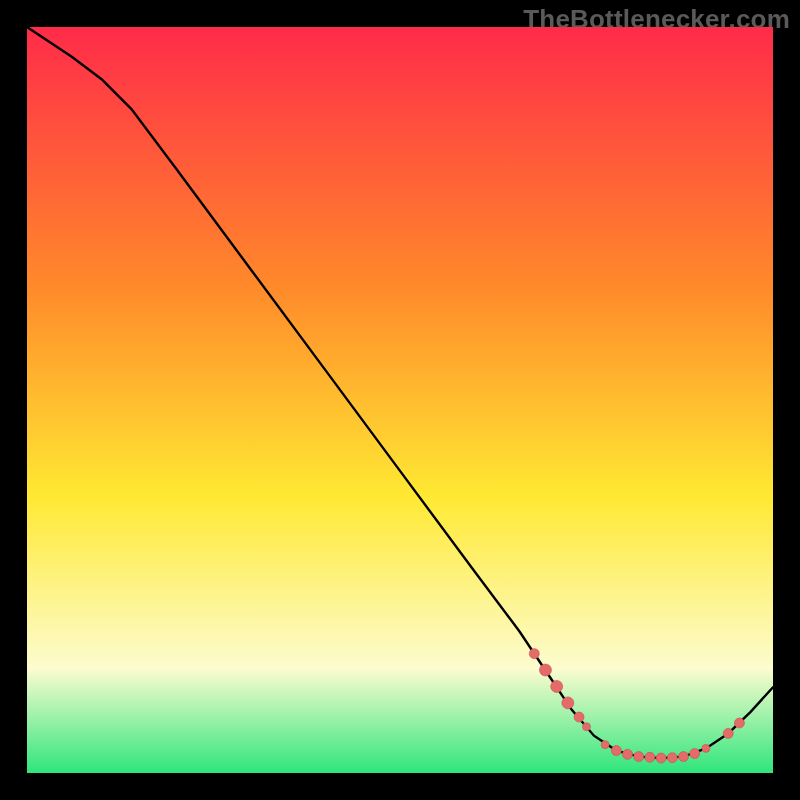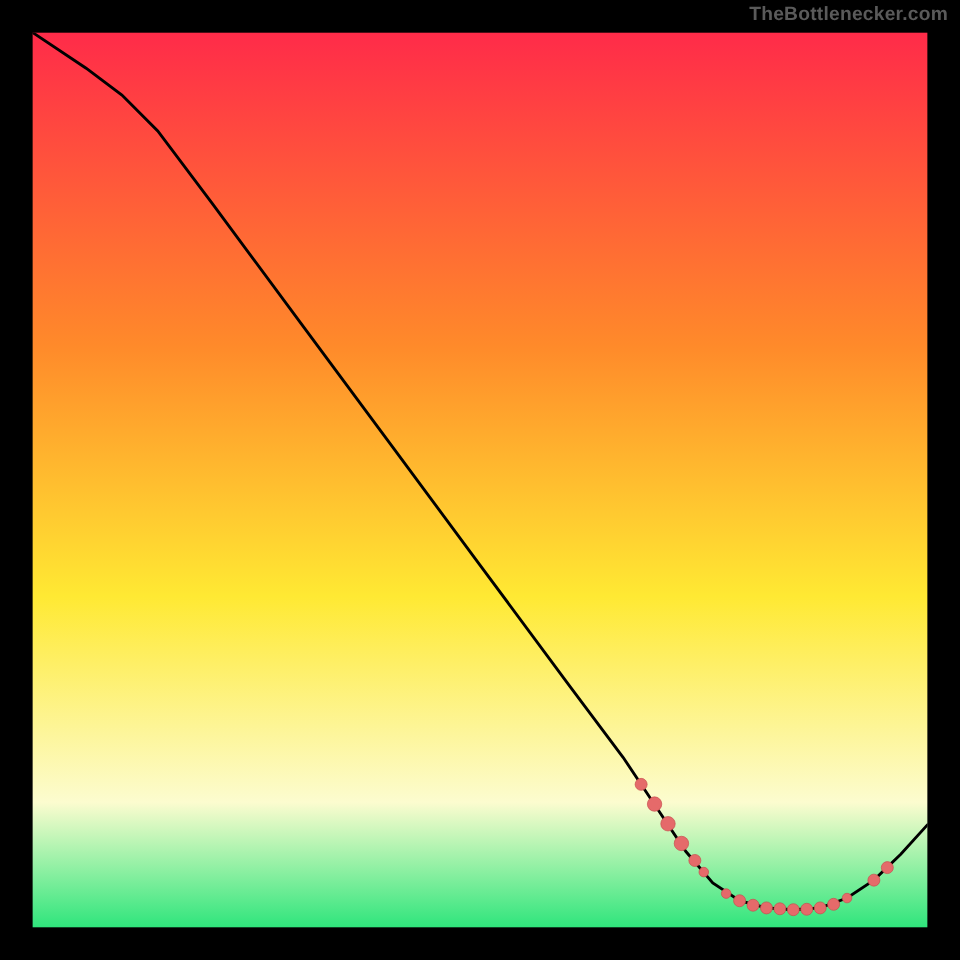--- a/index.html
+++ b/index.html
@@ -15,21 +15,21 @@
     position: relative;
     width: 800px;
     height: 800px;
     background: #000;
   }
   .attribution {
     position: absolute;
     top: 4px;
     right: 10px;
     color: #5a5a5a;
-    font-size: 16px;
+    font-size: 26px;
     font-weight: 600;
     letter-spacing: 0.2px;
     user-select: none;
   }
   .plot-wrap {
     position: absolute;
     left: 27px;
     top: 27px;
     width: 746px;
     height: 746px;

